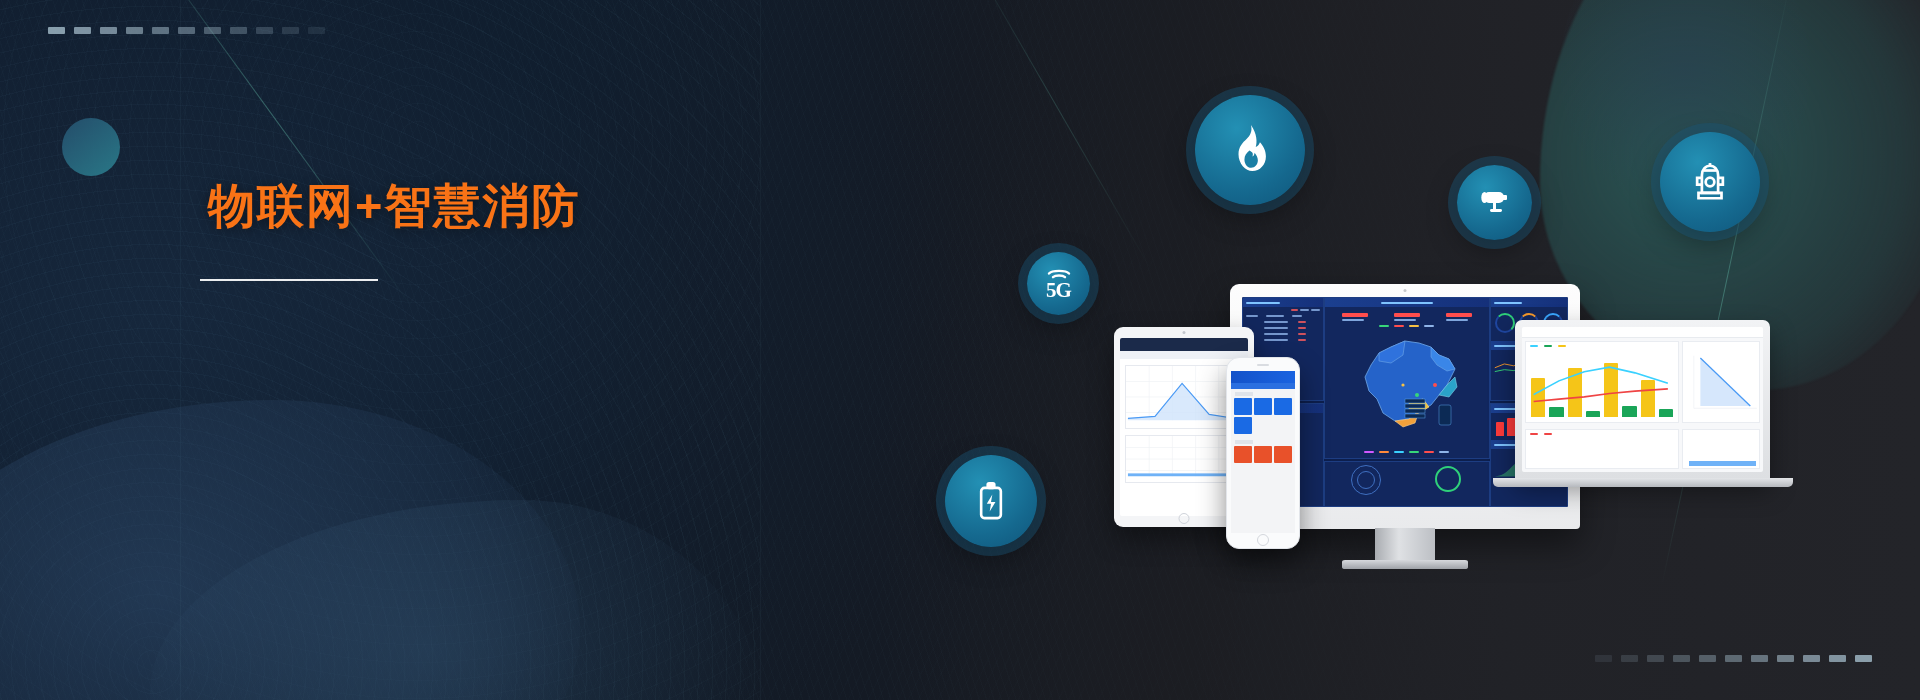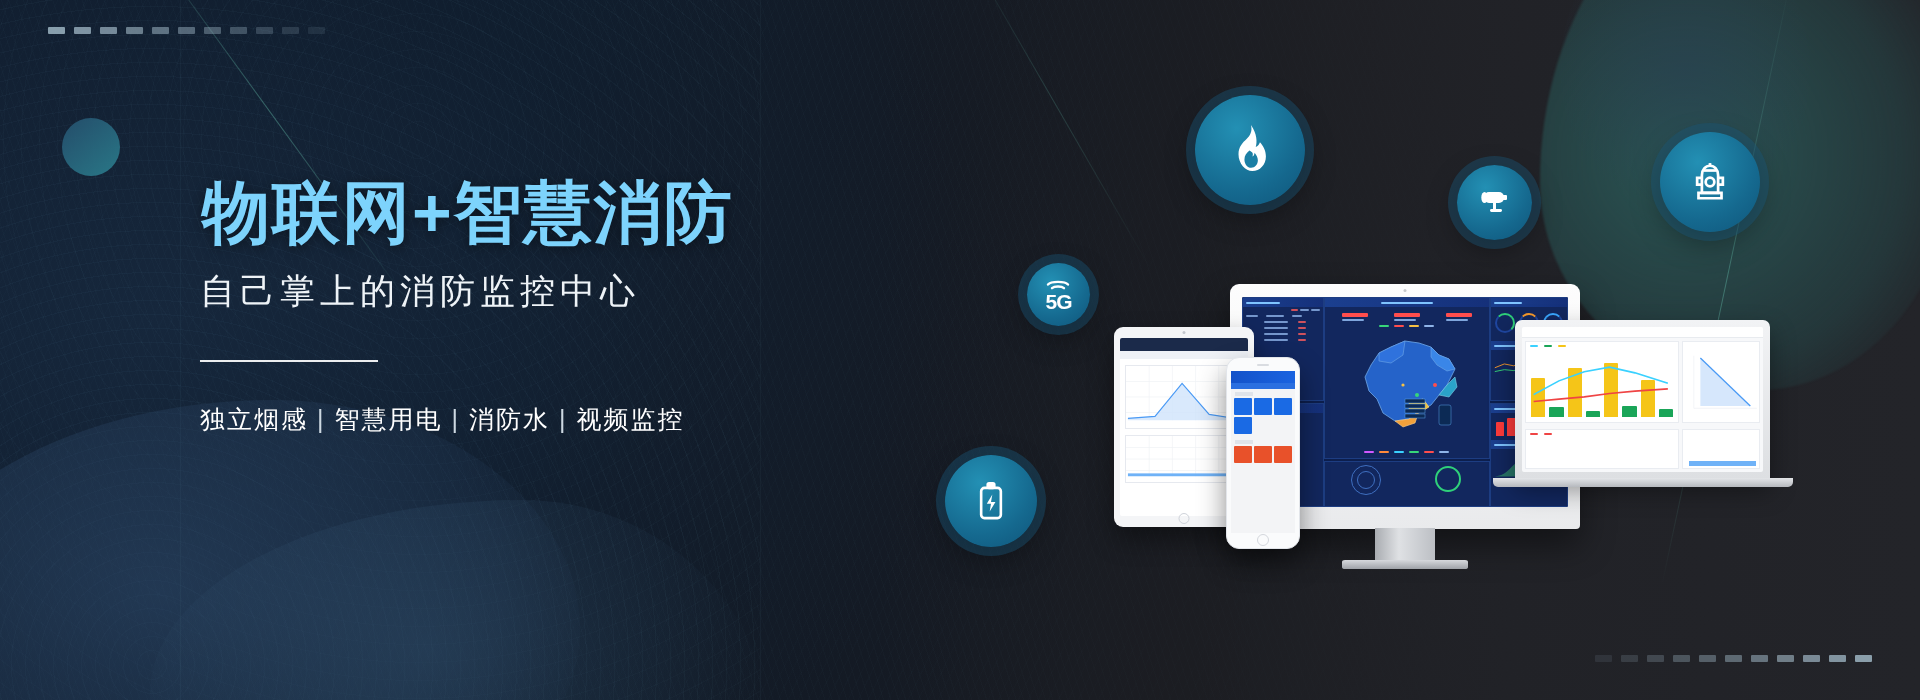--- a/index.html
+++ b/index.html
@@ -46,37 +46,37 @@
   .vline{position:absolute;top:0;height:700px;width:1px;background:rgba(120,175,195,.05);}
 
   
   .dash-row{position:absolute;display:flex;gap:9px;}
   .dash-row.tl{left:48px;top:27px;}
   .dash-row.br{right:48px;bottom:38px;}
   .dash{width:17px;height:7px;border-radius:1px;background:#9fb6c4;}
 
   
   .copy{position:absolute;left:200px;top:170px;width:760px;}
-  .title{font-size:68px;font-weight:700;color:#7dd3fc;letter-spacing:2px;line-height:1.2;margin:2px;
+  .title{font-size:47px;font-weight:700;color:#f97316;letter-spacing:2px;line-height:1.2;margin:8px;
     text-shadow:0 2px 12px rgba(0,0,0,.45);}
   .subtitle{font-size:35px;font-weight:400;color:#eef3f7;letter-spacing:5px;margin:14px 0 0;}
   .rule{width:178px;height:2px;background:#ffffff;margin:45px 0 0;opacity:.92;}
   .feat{margin:38px 0 0;}
   .feat-line{font-size:25px;color:#ffffff;letter-spacing:2px;line-height:1.58;white-space:nowrap;}
   .sep{color:#cdd8e1;padding:0 9px;font-weight:300;}
 
   
   .bubble{position:absolute;border-radius:50%;display:flex;align-items:center;justify-content:center;
     background:radial-gradient(circle at 38% 30%, #2390b4, #15698f 62%, #0f557a 100%);
     box-shadow:0 0 0 9px rgba(26,86,118,.42), 0 10px 30px rgba(0,0,0,.38);}
   .bubble svg{display:block;}
   .b-flame{left:1195px;top:95px;width:110px;height:110px;}
   .b-cam{left:1457px;top:165px;width:75px;height:75px;}
   .b-hyd{left:1660px;top:132px;width:100px;height:100px;}
-  .b-5g{left:1027px;top:263px;width:63px;height:63px;}
+  .b-5g{left:1027px;top:252px;width:63px;height:63px;font-family:Liberation Serif, serif;}
   .b-bat{left:945px;top:455px;width:92px;height:92px;}
   .fivegtxt{font-size:21px;font-weight:700;color:#fff;letter-spacing:-1px;line-height:1;}
 
   
   .devices{position:absolute;left:1120px;top:285px;width:760px;height:300px;}
 
   
   .monitor{position:absolute;left:110px;top:-1px;width:350px;height:245px;
     background:linear-gradient(180deg,#fdfdfd,#e9eaec);border-radius:9px 9px 4px 4px;
     padding:13px 12px 22px;box-shadow:0 16px 34px rgba(0,0,0,.45);}
@@ -196,24 +196,22 @@
       <span class="dash" style="opacity: 0.48;"></span>
       <span class="dash" style="opacity: 0.55;"></span>
       <span class="dash" style="opacity: 0.62;"></span>
       <span class="dash" style="opacity: 0.7;"></span>
       <span class="dash" style="opacity: 0.77;"></span>
       <span class="dash" style="opacity: 0.84;"></span>
     </div>
 
   <div class="copy">
     <h1 class="title">物联网+智慧消防</h1>
-    <div class="subtitle">自己掌上的消防监控中心</div>
     <div class="rule"></div>
     <div class="feat">
-      <div class="feat-line" id="feat1"><span>独立烟感</span><span class="sep">|</span><span>智慧用电</span><span class="sep">|</span><span>消防水</span><span class="sep">|</span><span>视频监控</span></div>
     </div>
   </div>
 
   <div class="bubble b-flame">
     <span>
       <svg width="46" height="52" viewBox="0 0 24 26" fill="#fff">
         <path d="M12.5 0c.9 3.6-.6 5.6-2.3 7.3C8.2 9.2 6 11.3 6 15.2 6 20.1 9.6 24 13.2 24c4 0 7.1-3.3 7.1-7.6 0-3.3-1.6-5.6-3.1-7.4-.4 1.2-1.2 2.1-2.2 2.4.8-2.5.7-6.7-2.5-11.4z"></path>
         <path d="M11.7 13.3c-1.6 1.4-2.6 2.8-2.6 4.6 0 2.4 1.6 4.4 3.5 4.4 2 0 3.5-1.7 3.5-3.9 0-1.6-.8-2.9-1.7-4-.1 1-.5 1.7-1.1 2 .4-1.2.4-2.1-1.6-3.1z" fill="#1b7fa5"></path>
       </svg>
     </span>

